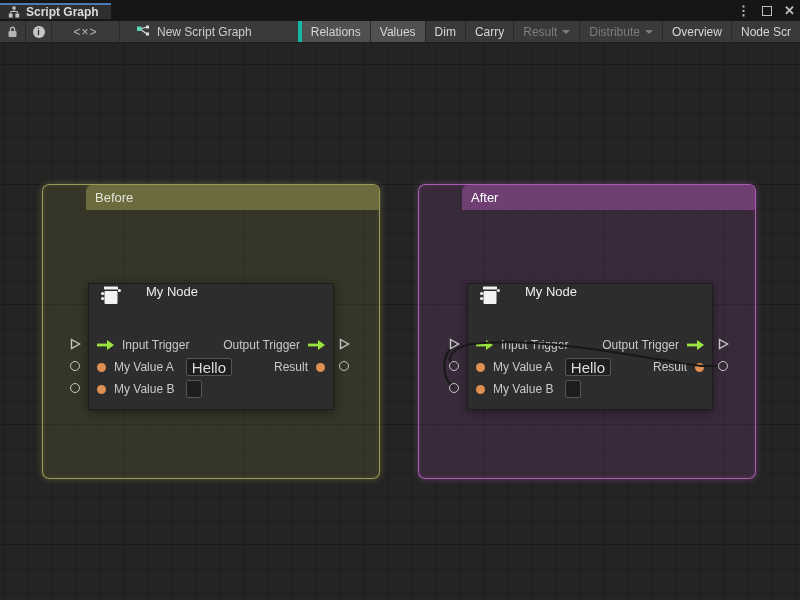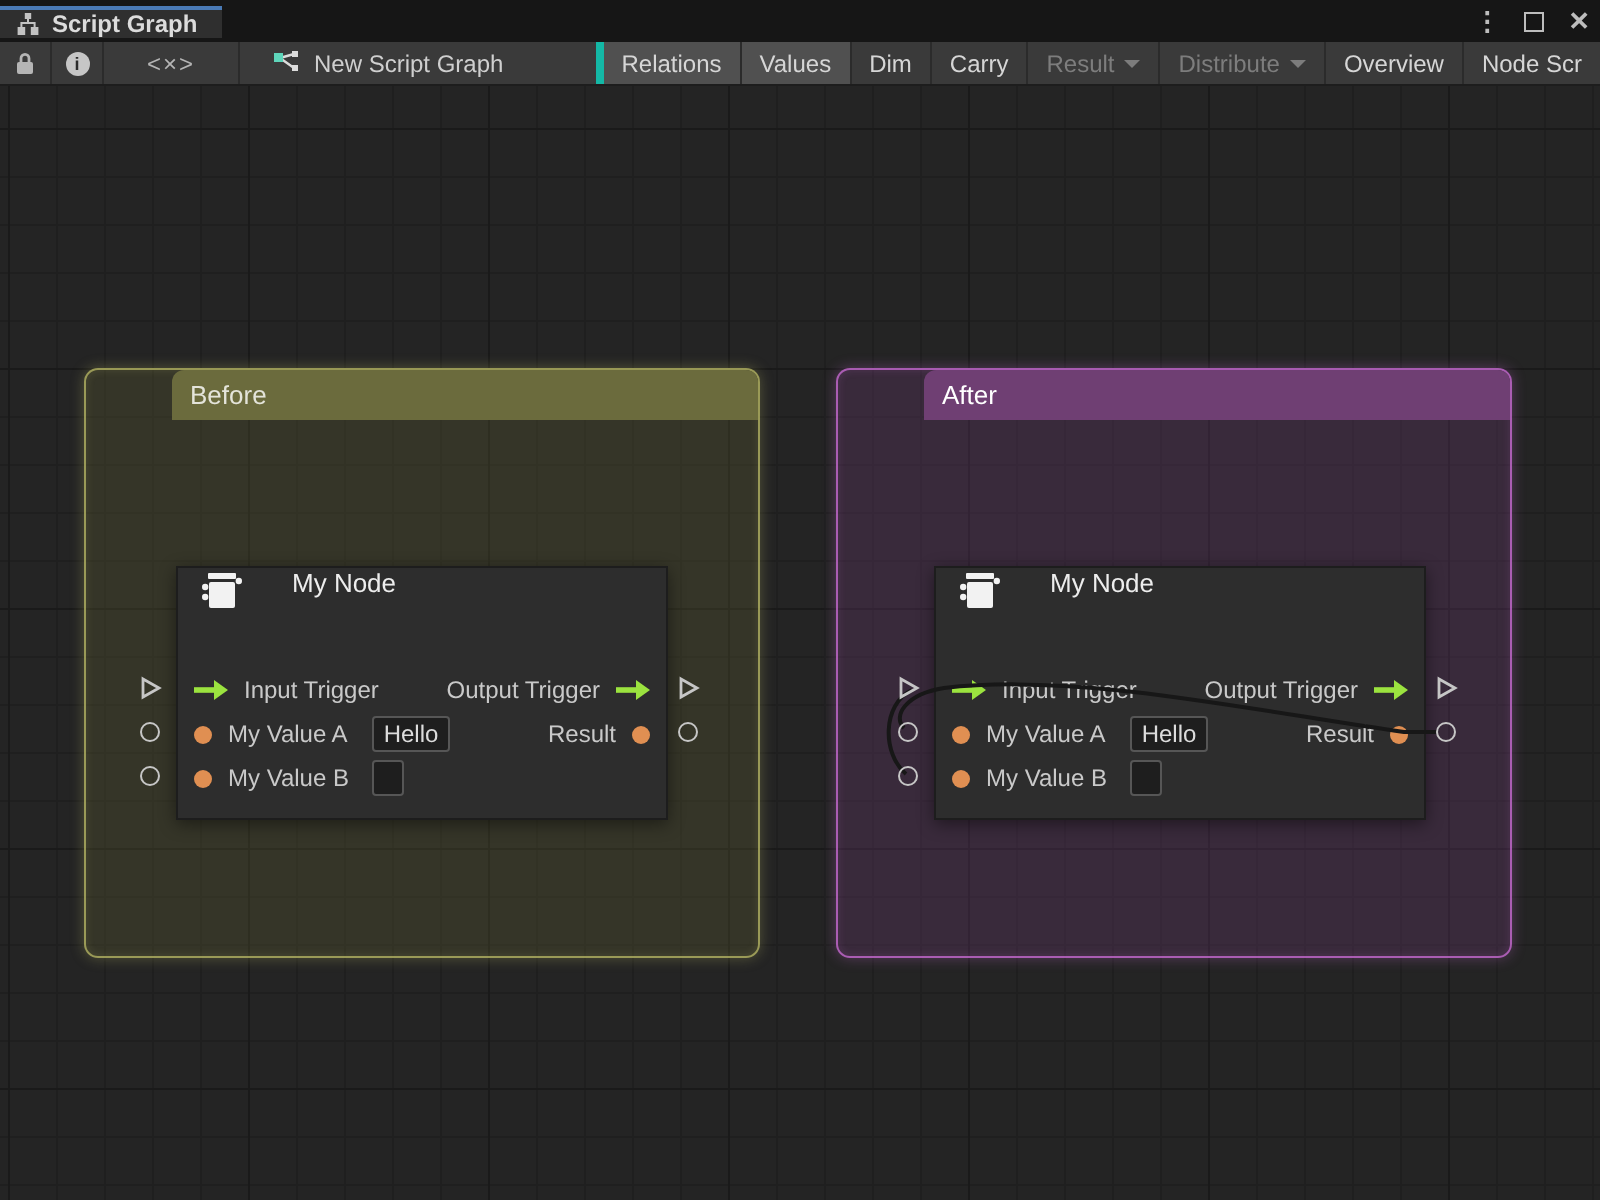--- a/index.html
+++ b/index.html
@@ -63,21 +63,21 @@
   .node { position:absolute; width:246px; height:127px; background:#2d2d2d;
           border:1px solid #1d1d1d; box-shadow:0 2px 8px rgba(0,0,0,0.45); z-index:2; }
   .nhead { height:44px; display:flex; align-items:flex-start; gap:24px; padding-left:11px;
            color:#ededed; font-size:13px; }
   .nrows { margin-top:6px; }
   .nrow { height:22px; display:flex; align-items:center; justify-content:space-between;
           padding:0 8px; font-size:12px; color:#c9c9c9; }
   .pgroup { display:flex; align-items:center; gap:8px; }
   .dot { width:9px; height:9px; border-radius:50%; background:#e08f52; flex:0 0 auto; }
   .field { background:#1e1e1e; border:1px solid #565656; border-radius:2px; height:18px;
-           display:flex; align-items:center; padding:0 5px; color:#dcdcdc; font-size:12px;
+           display:flex; align-items:center; padding:0 5px; color:#dcdcdc; font-size:15px;
            margin-left:4px; }
   .field.small { width:16px; padding:0; }
 
   
   .eport { position:absolute; width:12px; height:12px; z-index:4; }
   .ecircle { position:absolute; width:10px; height:10px; border:1.4px solid #c6c6c6;
              border-radius:50%; z-index:4; background:transparent; }
 
   
   .edges { position:absolute; left:0; top:0; width:800px; height:557px; z-index:3;

